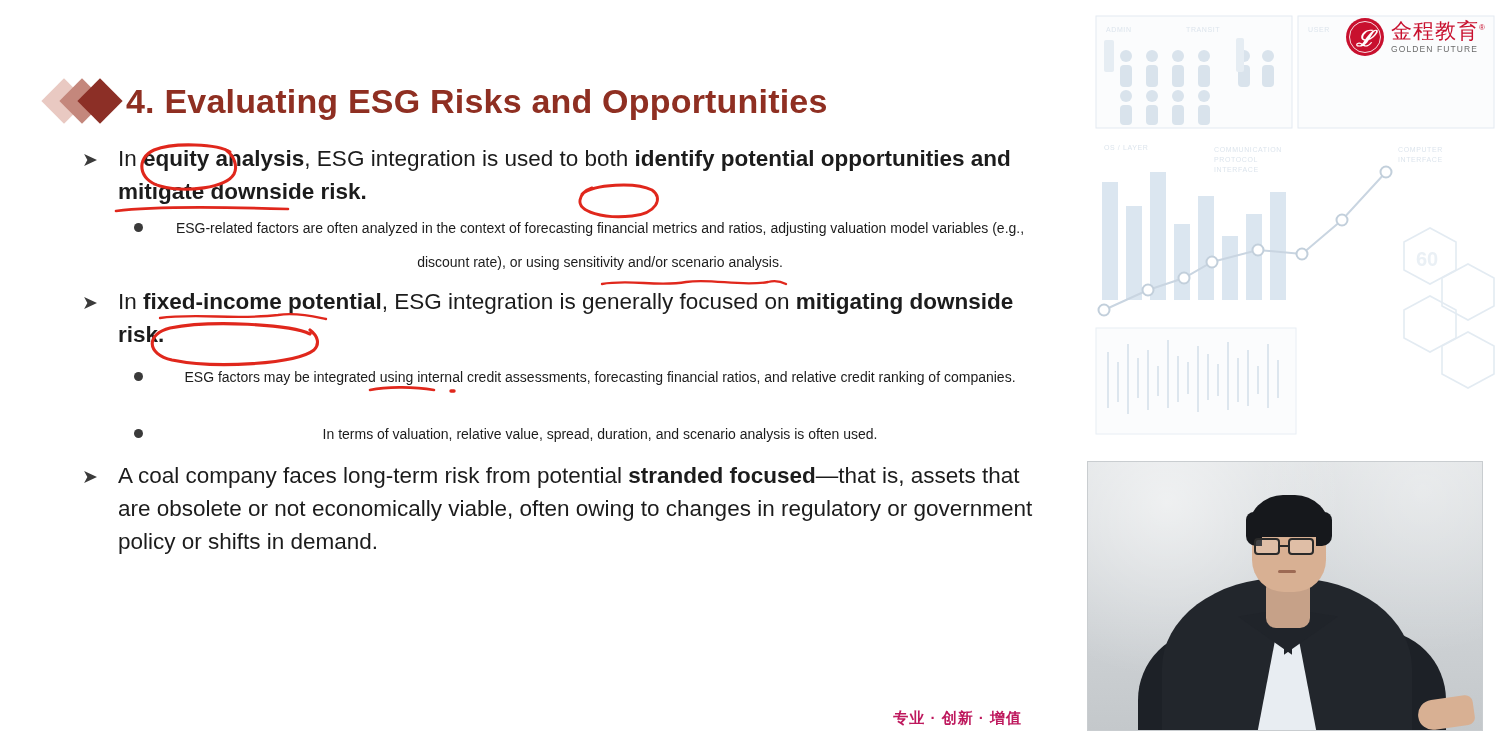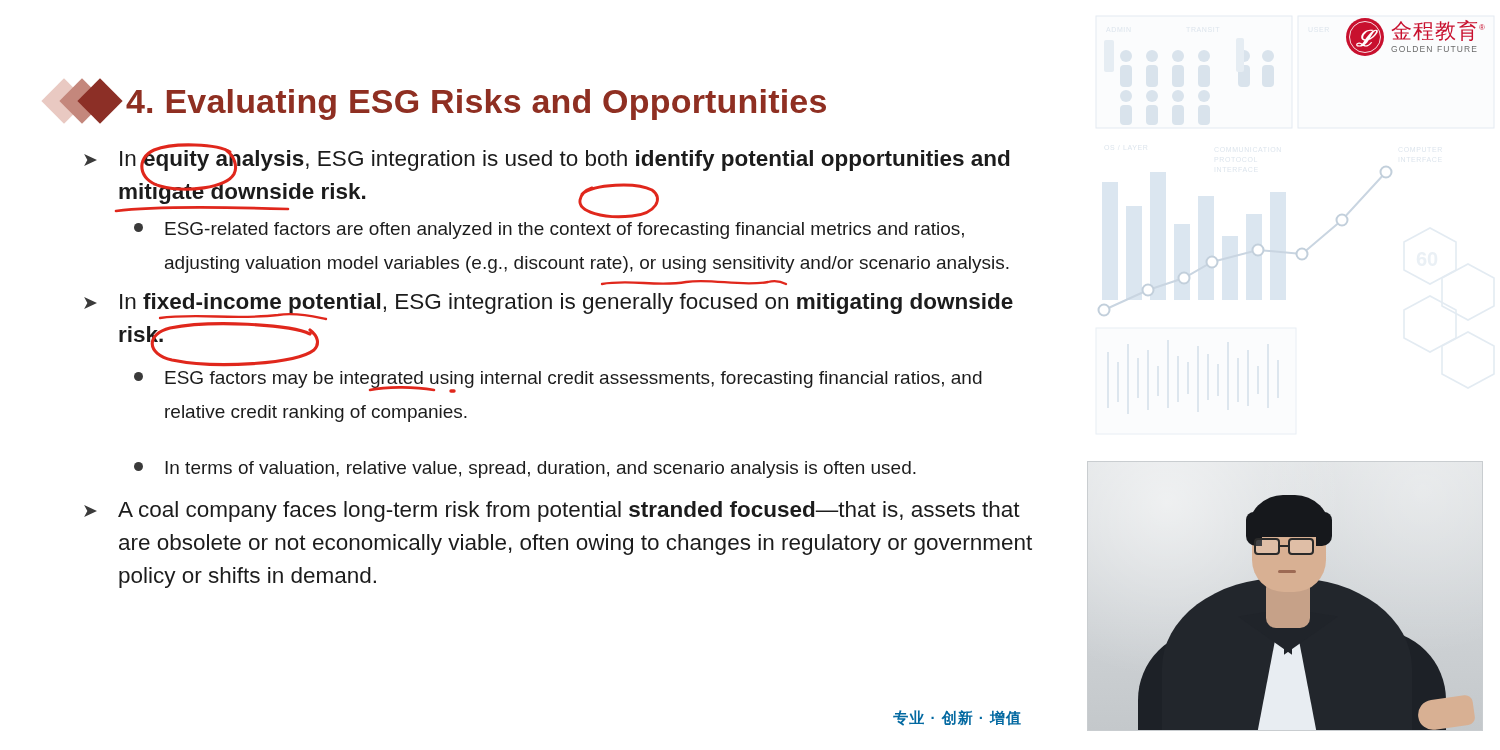--- a/index.html
+++ b/index.html
@@ -81,23 +81,24 @@
   .lvl1 > .arrow {
     position: absolute;
     left: 6px;
     top: 1px;
     color: #3b3b3b;
     font-size: 19px;
   }
   .lvl2 {
     position: relative;
     padding-left: 88px;
-    font-size: 19px;
+    font-size: 14px;
     line-height: 33.5px;
     margin-bottom: 2px;
+    text-align: center;
   }
   .lvl2 > .dot {
     position: absolute;
     left: 58px;
     top: 11px;
     width: 9px;
     height: 9px;
     border-radius: 50%;
     background: #3a3a3a;
   }
@@ -106,21 +107,21 @@
   
   .ink { position: absolute; pointer-events: none; }
   .ink svg { display: block; overflow: visible; }
   .ink-stroke { fill: none; stroke: #e0271c; stroke-linecap: round; stroke-linejoin: round; }
 
   
   .slogan {
     position: absolute;
     right: 48px;
     bottom: 22px;
-    color: #0369a1;
+    color: #be185d;
     font-size: 15px;
     letter-spacing: 1px;
     font-weight: bold;
   }
 
   
   .logo-wrap {
     position: absolute;
     right: 14px;
     top: 18px;

